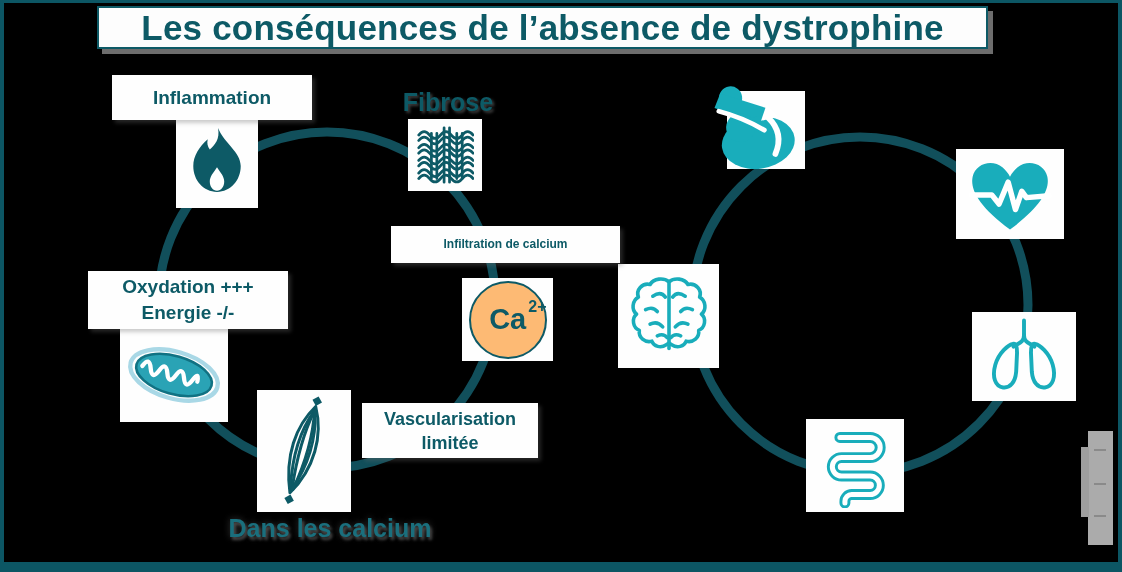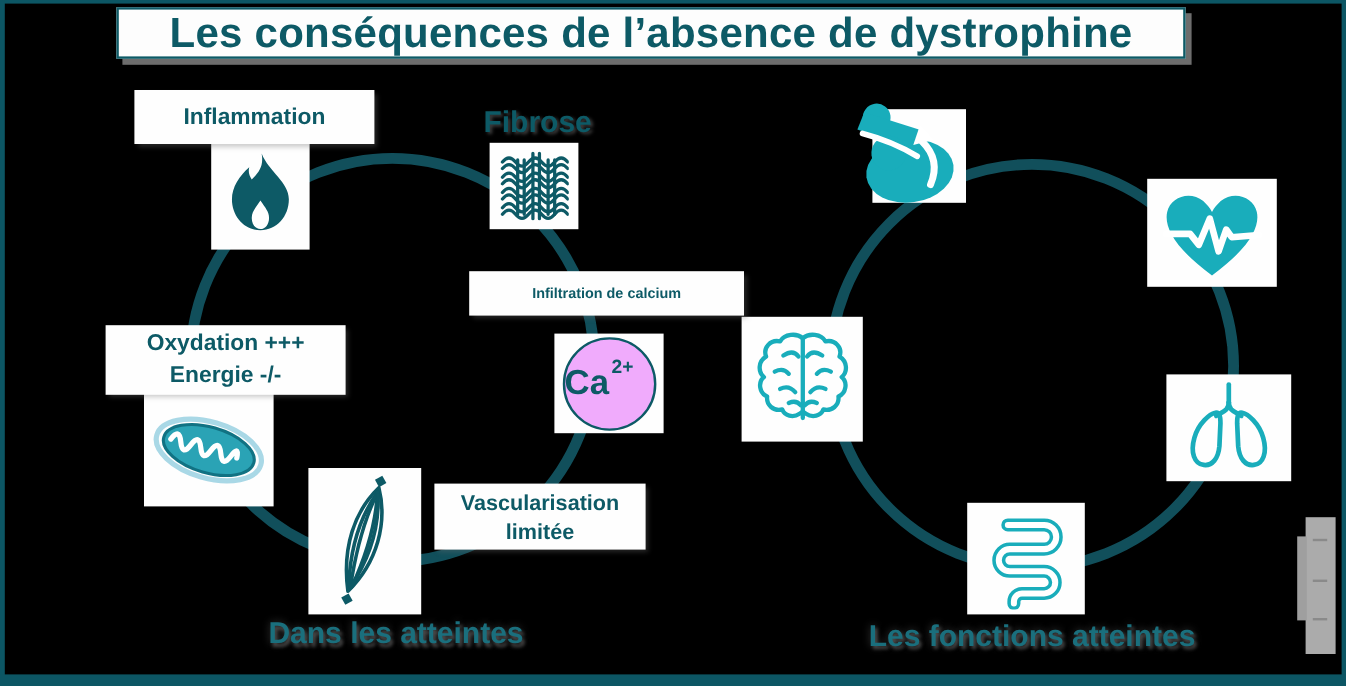--- a/index.html
+++ b/index.html
@@ -68,21 +68,21 @@
   .f-bright{fill:var(--bright-teal);}
   .s-dark{stroke:var(--dark-teal);fill:none;stroke-linecap:round;stroke-linejoin:round;}
   .s-bright{stroke:var(--bright-teal);fill:none;stroke-linecap:round;stroke-linejoin:round;}
   .s-white{stroke:#fff;fill:none;stroke-linecap:round;stroke-linejoin:round;}
   .s-halo{stroke:var(--mito-halo);fill:none;}
   .f-mito{fill:var(--mito-fill);stroke:var(--mito-stroke);}
 
   
   .ca-circle{
     width:74px;height:74px;border:2.5px solid var(--dark-teal);border-radius:50%;
-    display:flex;align-items:center;justify-content:flex-start;background:#f0abfc;
+    display:flex;align-items:center;justify-content:flex-end;background:#fdba74;
   }
   .ca-sym{font-size:29px;font-weight:bold;color:var(--dark-teal);}
   .ca-sup{font-size:16px;font-weight:bold;color:var(--dark-teal);position:relative;top:-13px;left:2px;}
 
   
   .watermark{position:absolute;z-index:5;background:var(--watermark-gray);}
   .wm-dash{position:absolute;background:#8a8a8a;width:12px;height:2px;left:6px;}
 </style>
 </head>
 <body>
@@ -161,21 +161,21 @@
         <path d="M31 14c-4 22-4 52 0 82"></path>
         <path d="M31 14c5 22 6 50 1 82"></path>
         <path d="M32 16c8 24 8 52-1 80"></path>
       </g>
       <rect class="f-dark" x="27.5" y="1" width="7" height="7" transform="rotate(45 31 4.5)"></rect>
       <rect class="f-dark" x="27.5" y="103" width="7" height="7" transform="rotate(45 31 106.5)"></rect>
     </svg>
   </div>
   <div class="lbl boxed flexc" style="left:362px;top:403px;width:176px;height:55px;font-size:18px;line-height:24px;">Vascularisation limitée</div>
 
-  <div class="caption" style="left:150px;top:514px;width:360px;">Dans les atteintes</div>
+  <div class="caption" style="left:150px;top:514px;width:360px;">Dans les calcium</div>
 
   <div class="wbox" style="left:727px;top:91px;width:78px;height:78px;"></div>
   <svg style="position:absolute;left:706px;top:76px;z-index:3;" width="106" height="102" viewBox="0 0 110 104">
     <g transform="rotate(-8 55 52)">
       <circle class="f-bright" cx="30" cy="18" r="12"></circle>
       <path class="f-bright" d="M20 12 66 34 58 50 12 26Z"></path>
       <ellipse class="f-bright" cx="52" cy="68" rx="38" ry="27"></ellipse>
       <circle class="f-bright" cx="36" cy="50" r="15"></circle>
       <path class="s-white" stroke-width="5" d="M16 30Q40 40 60 56"></path>
       <path class="s-white" stroke-width="6" d="M68 82Q80 62 66 44"></path>
@@ -213,21 +213,20 @@
     <svg width="90" height="96" viewBox="0 0 100 96">
       <g class="s-bright" stroke-width="4">
         <path d="M50 10c-6-5-17-4-21 3-9-2-16 6-13 14-7 4-8 14-2 19-6 5-4 15 3 18-1 8 6 14 14 12 2 6 10 8 16 4l3-2 3 2c6 4 14 2 16-4 8 2 15-4 14-12 7-3 9-13 3-18 6-5 5-15-2-19 3-8-4-16-13-14-4-7-15-8-21-3z"></path>
         <path d="M50 11v73"></path>
         <path d="M32 26q9-6 14 1M24 41q8-4 13 2M29 57q8-4 14 3M37 70q7-3 11 2"></path>
         <path d="M68 26q-9-6-14 1M76 41q-8-4-13 2M71 57q-8-4-14 3M63 70q-7-3-11 2"></path>
       </g>
     </svg>
   </div>
 
-  <div class="caption" style="left:700px;top:516px;width:320px;">Les fonctions atteintes</div>
 
   <div class="watermark" style="left:1088px;top:431px;width:25px;height:114px;">
     <div class="wm-dash" style="top:18px;"></div>
     <div class="wm-dash" style="top:52px;"></div>
     <div class="wm-dash" style="top:84px;"></div>
   </div>
   <div class="watermark" style="left:1081px;top:447px;width:8px;height:70px;background:#9f9f9f;"></div>
 
 </div>
 

